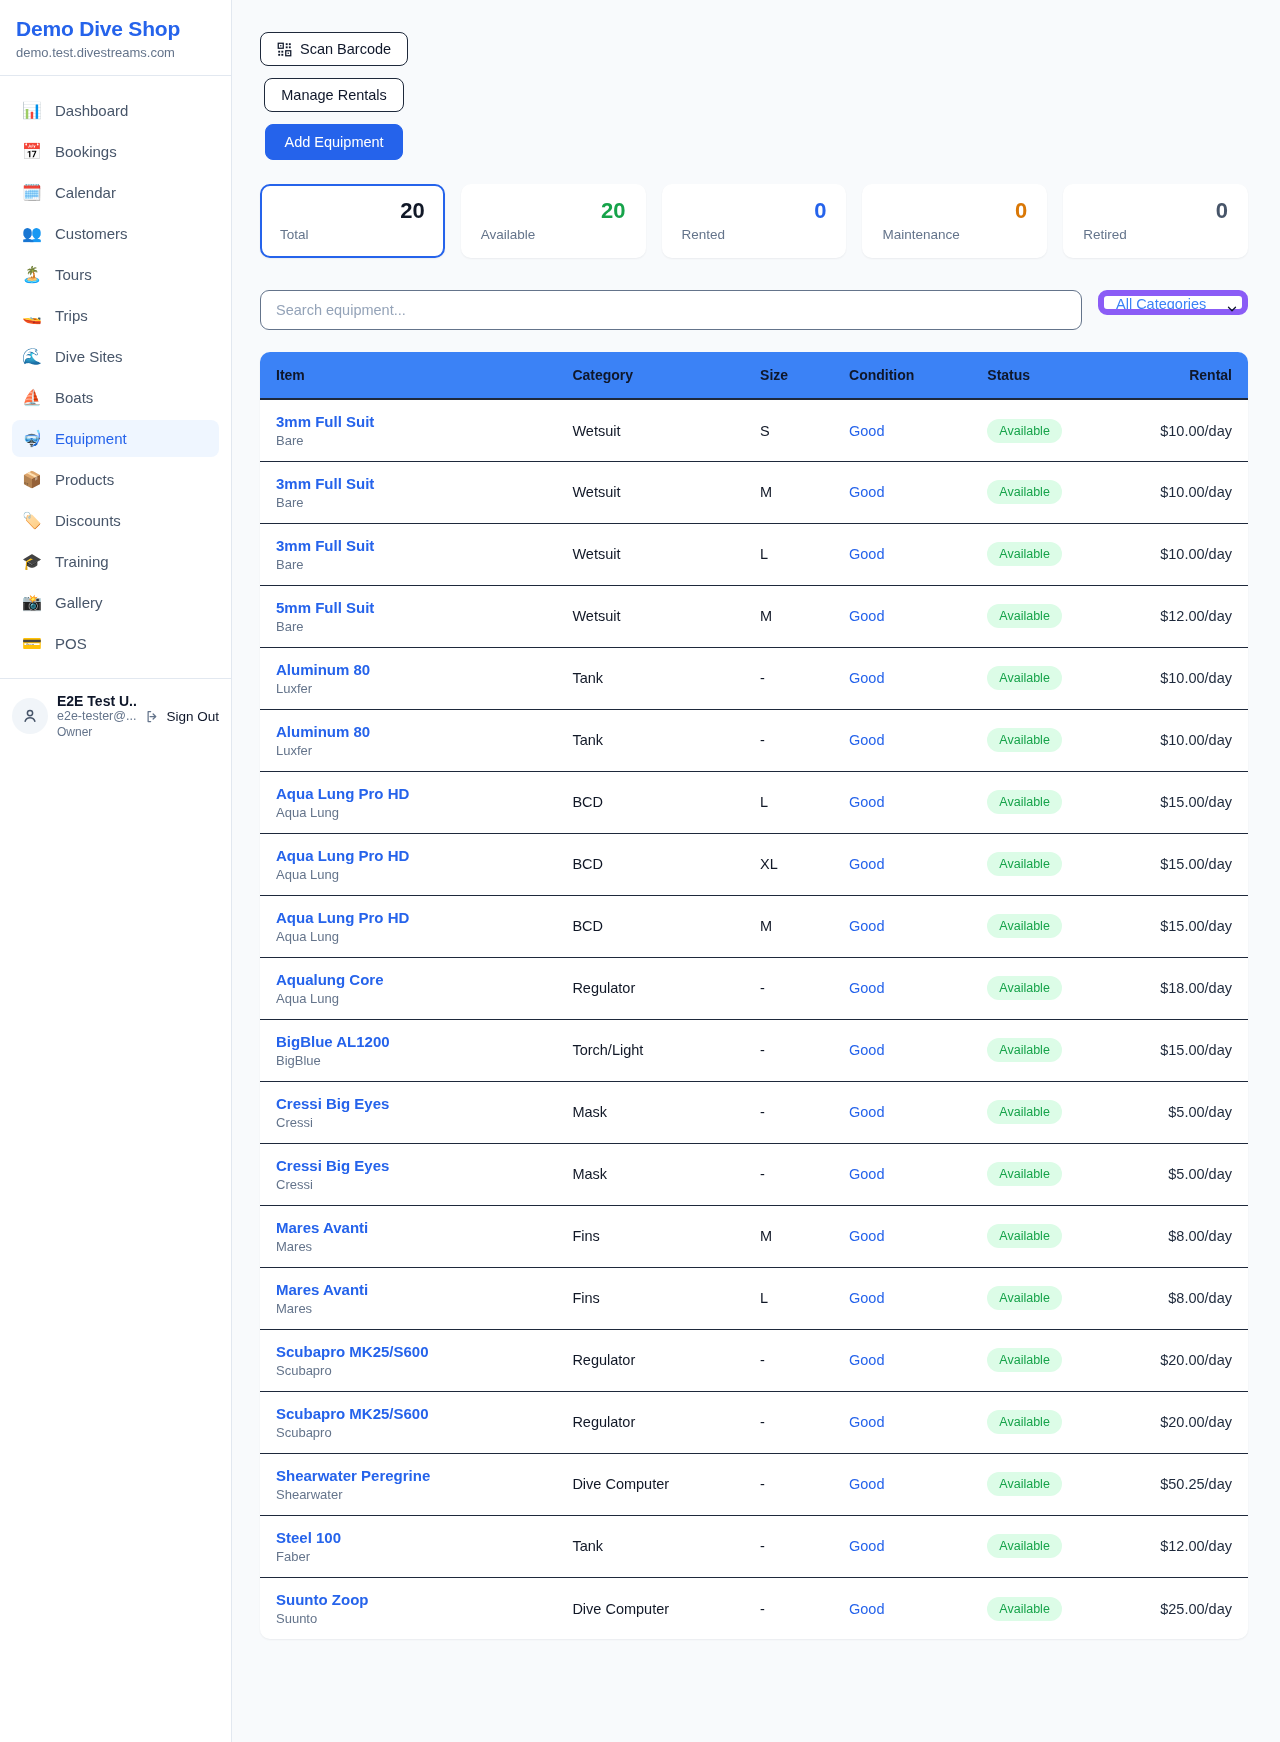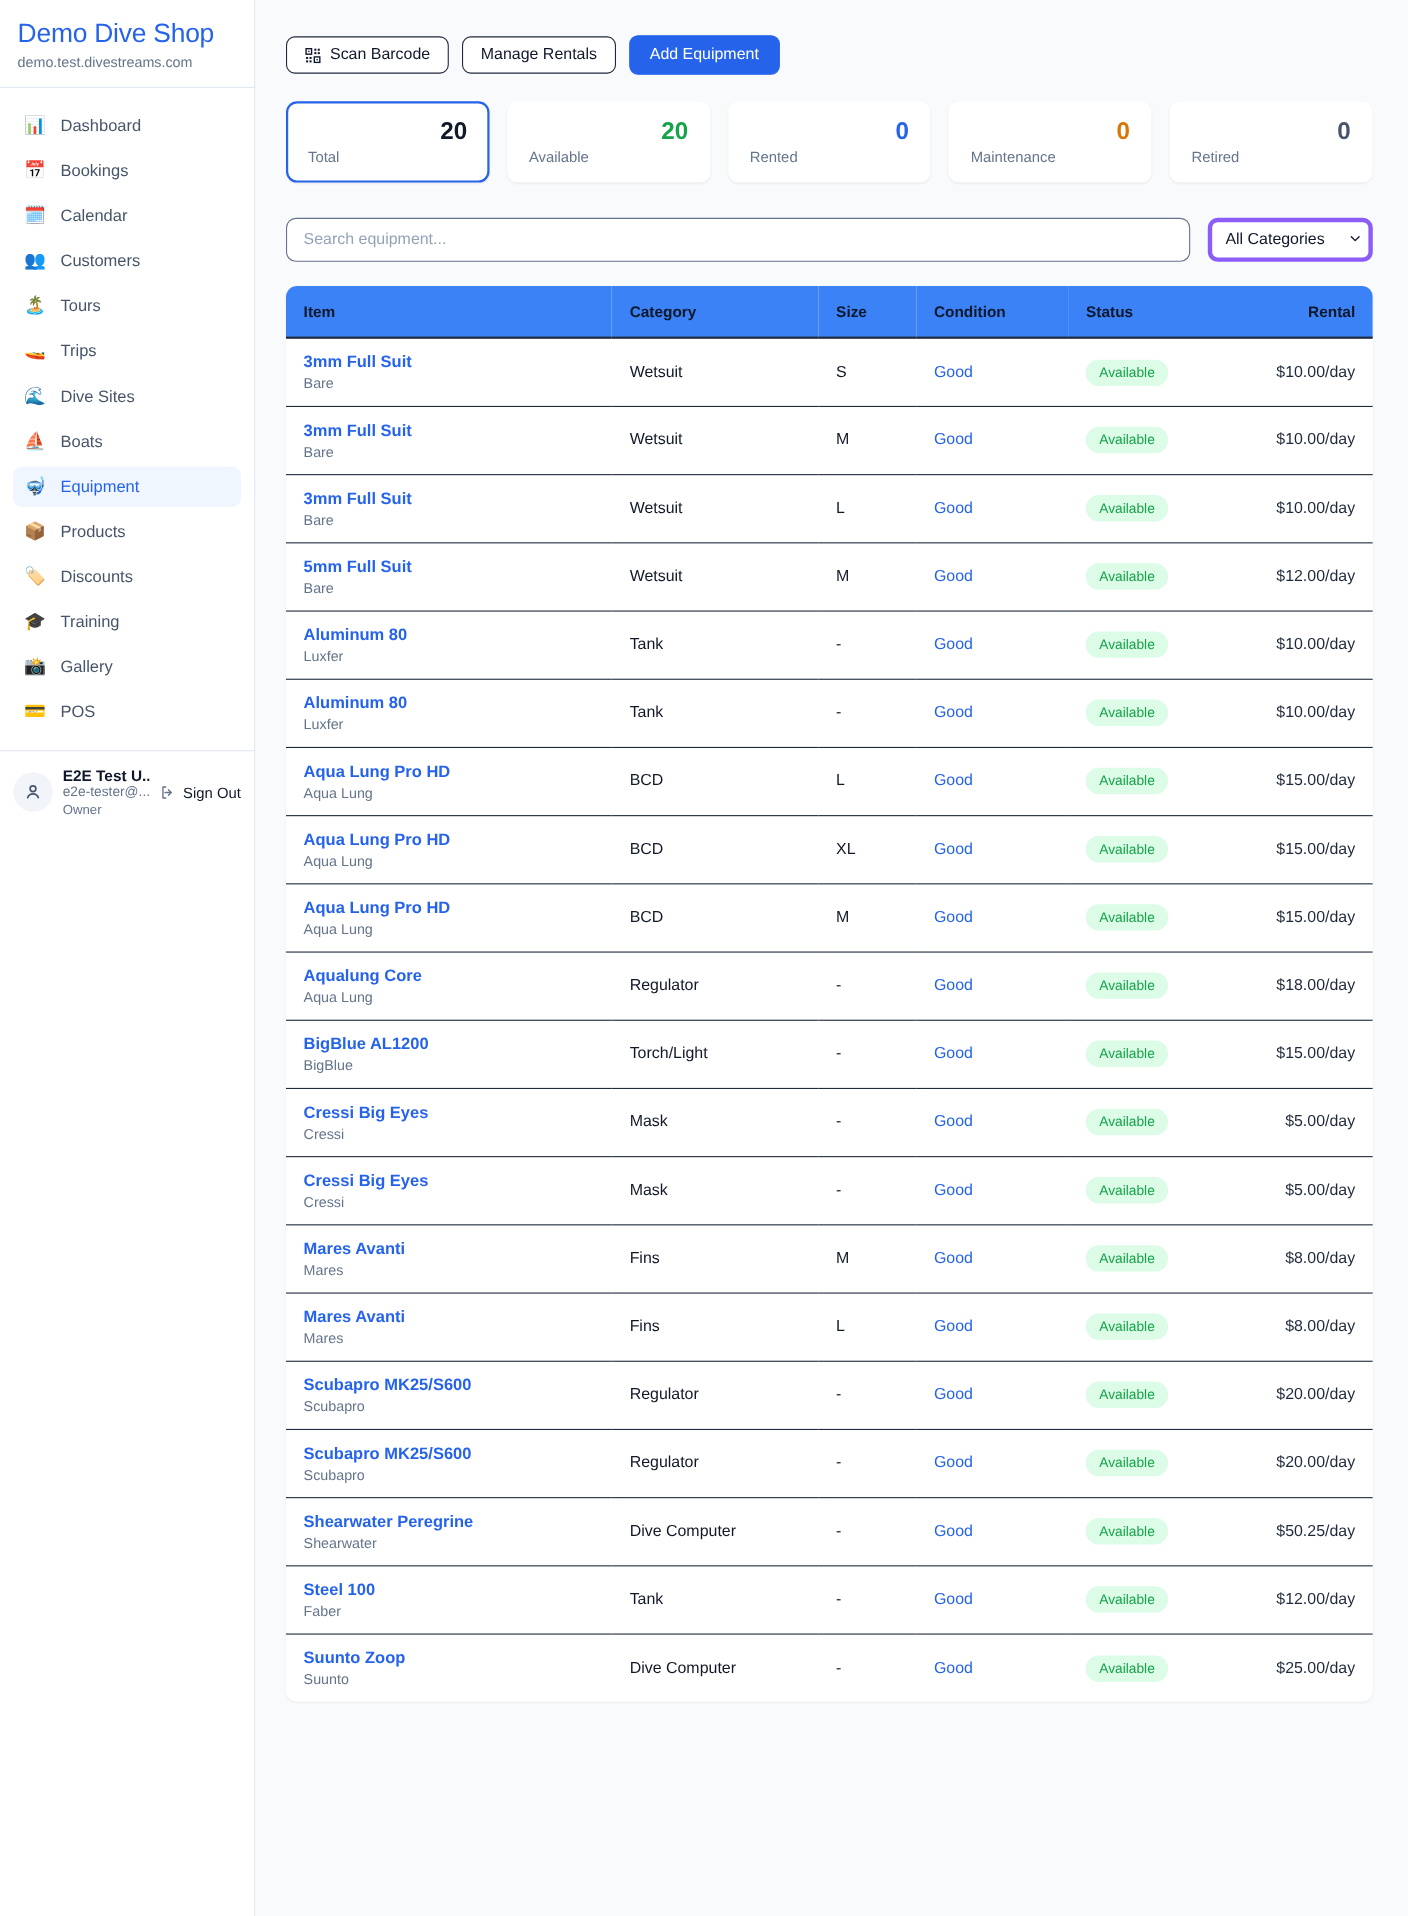--- a/index.html
+++ b/index.html
@@ -3,55 +3,55 @@
 <meta charset="utf-8">
 <style>
   * { margin:0; padding:0; box-sizing:border-box; }
   html,body { width:1280px; height:1742px; overflow:hidden; }
   body { font-family:"Liberation Sans","DejaVu Sans",sans-serif; background:#f8fafc; color:#0f172a; }
   .app { display:flex; width:1280px; height:1742px; }
 
   
   .sidebar { width:232px; flex-shrink:0; background:#ffffff; border-right:1px solid #e2e8f0; display:flex; flex-direction:column; }
   .brand { padding:17px 16px 15px; border-bottom:1px solid #e2e8f0; }
-  .brand-name { color:#2563eb; font-size:24px; font-weight:400; letter-spacing:-0.2px; cursor:pointer; }
+  .brand-name { color:#2563eb; font-size:21px; font-weight:700; letter-spacing:-0.2px; cursor:pointer; }
   .brand-domain { color:#64748b; font-size:13px; margin-top:4px; }
   .nav { padding:16px 12px 4px; }
   .nav-item { display:flex; align-items:center; gap:13px; padding:10px 10px; border-radius:8px; color:#475569; font-size:15px; margin-bottom:4px; cursor:pointer; }
   .nav-item.active { background:#eff6ff; color:#2563eb; font-weight:500; }
   .nav-icon { width:20px; font-size:16px; line-height:1; text-align:center; flex-shrink:0; }
   .user-section { border-top:1px solid #e2e8f0; margin-top:8px; padding:14px 12px; display:flex; align-items:center; gap:9px; }
   .avatar { width:36px; height:36px; border-radius:50%; background:#f1f5f9; display:flex; align-items:center; justify-content:center; flex-shrink:0; }
   .user-info { min-width:0; max-width:84px; }
   .user-name { font-size:14px; font-weight:700; color:#0f172a; white-space:nowrap; overflow:hidden; }
   .user-email { font-size:12.5px; color:#64748b; margin-top:0; white-space:nowrap; overflow:hidden; }
   .user-role { font-size:12px; color:#64748b; margin-top:2px; }
   .signout { margin-left:auto; display:flex; align-items:center; gap:6px; color:#0f172a; font-size:13.5px; background:none; border:none; cursor:pointer; font-family:inherit; white-space:nowrap; }
 
   
   .main { flex:1; padding:26px 32px 0 28px; min-width:0; }
   .page-header { display:flex; justify-content:space-between; align-items:flex-start; }
   .page-title { font-size:25px; font-weight:700; color:#0f172a; letter-spacing:-0.4px; }
   .page-subtitle { color:#64748b; font-size:14.5px; margin-top:6px; }
-  .header-actions { display:flex; gap:12px; align-items:center; margin-top:6px; }
+  .header-actions { display:flex; gap:12px; align-items:center; margin-top:6px;flex-direction:column; }
   .btn { border-radius:8px; font-size:14.5px; font-family:inherit; cursor:pointer; display:flex; align-items:center; gap:8px; }
   .btn-outline { background:#fff; border:1px solid #1e293b; color:#0f172a; padding:8px 16px; font-weight:500; }
   .btn-primary { background:#2563eb; border:1px solid #2563eb; color:#fff; padding:9px 18px; font-weight:500; }
 
   .stats { display:grid; grid-template-columns:repeat(5,1fr); gap:16px; margin-top:24px; }
   .stat-card { background:#fff; border-radius:10px; padding:12px 18px 14px; border:2px solid transparent; box-shadow:0 1px 2px rgba(15,23,42,.06); cursor:pointer; }
   .stat-card.active { border-color:#2563eb; }
   .stat-value { font-size:22px; font-weight:700; line-height:1.2;text-align:right; }
   .stat-label { font-size:13.5px; color:#64748b; margin-top:3px; }
 
   .filter-row { display:flex; gap:16px; margin-top:32px; }
   .search-input { flex:1; height:40px; border:1px solid #64748b; border-radius:9px; padding:0 15px; font-size:14.5px; font-family:inherit; background:#fff; color:#0f172a; }
   .search-input::placeholder { color:#94a3b8; }
   .select-wrap { position:relative; width:150px; flex-shrink:0; }
-  .select-wrap select { width:100%; height:40px; border:4px solid #8b5cf6; border-radius:9px; background:#fff; font-size:14.5px; font-family:inherit; color:#0f172a; padding:0 26px 0 12px; appearance:none; -webkit-appearance:none; cursor:pointer; }
+  .select-wrap select { width:100%; height:25px; border:6px solid #8b5cf6; border-radius:9px; background:#fff; font-size:14.5px; font-family:inherit; color:#3b82f6; padding:0 26px 0 12px; appearance:none; -webkit-appearance:none; cursor:pointer; }
   .chev { position:absolute; right:9px; top:12px; pointer-events:none; color:#0f172a; }
 
   
   .table-card { margin-top:22px; background:#fff; border-radius:10px; box-shadow:0 1px 2px rgba(15,23,42,.06); overflow:hidden; }
   table { width:100%; border-collapse:collapse; table-layout:fixed; }
   thead tr { background:#3b82f6; }
   th { text-align:left; font-size:14px; font-weight:700; color:#0f172a; padding:15px 16px; border-bottom:2px solid #1e293b; }
   th.right, td.right { text-align:right; }
   td { padding:10px 16px; border-bottom:1.5px solid #1e293b; height:62px; vertical-align:middle; font-size:14.5px; color:#111827; }
   tbody tr:last-child td { border-bottom:none; }

